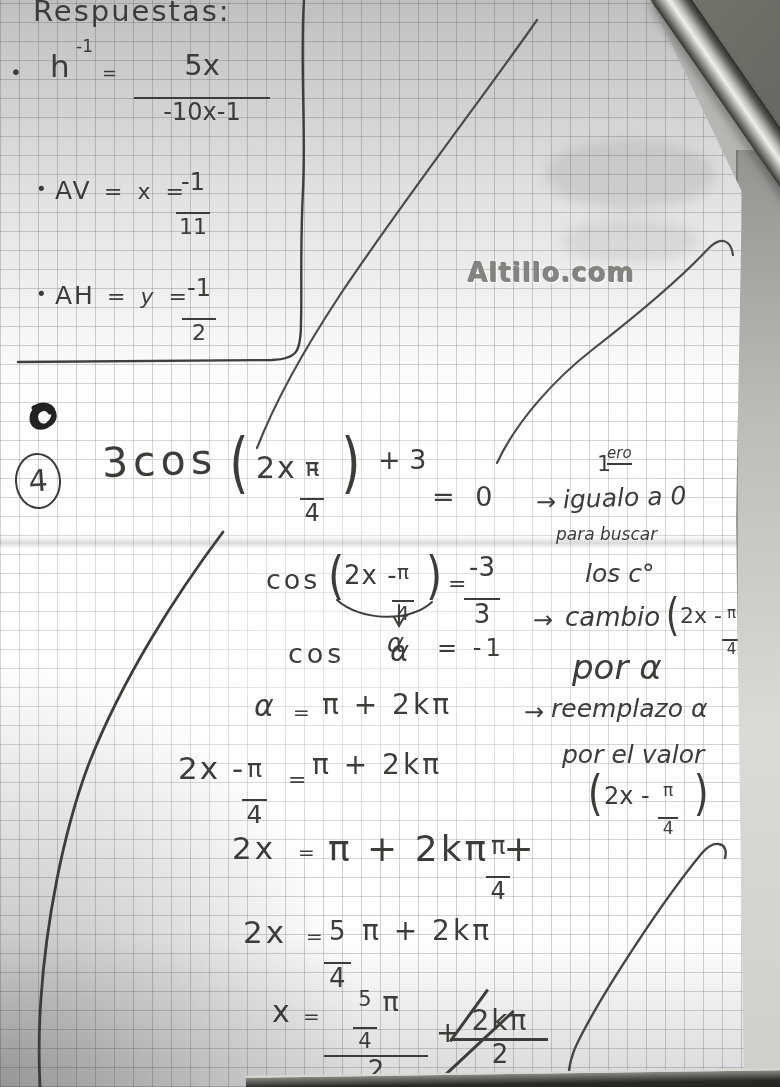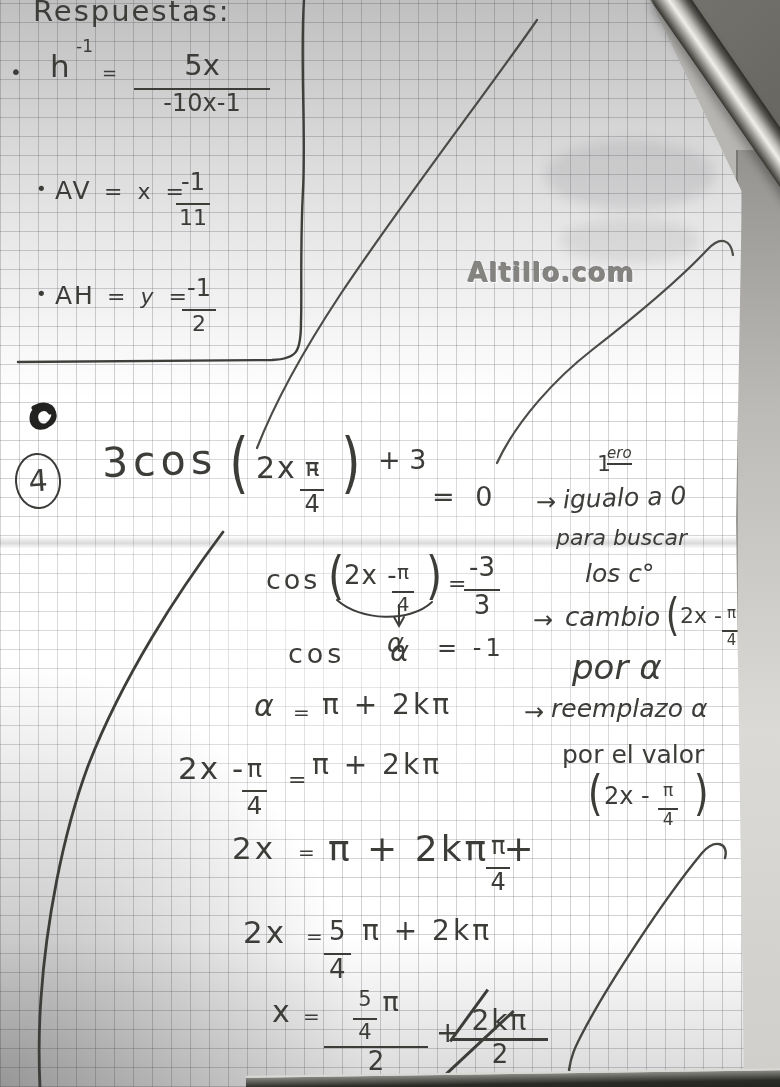--- a/index.html
+++ b/index.html
@@ -41,21 +41,21 @@
   
   .pen{position:absolute;left:642px;top:-18px;width:34px;height:270px;border-radius:17px;
     transform-origin:17px 0;transform:rotate(-34.6deg);
     background:linear-gradient(90deg,#35342f 0%,#7c7b76 16%,#f0efeb 44%,#bab9b4 62%,#55544f 85%,#2c2b27 100%);
     box-shadow:-5px 7px 10px rgba(0,0,0,0.30);}
 
   
   .hw{position:absolute;color:#3c3c39;line-height:1.05;white-space:nowrap;
     font-family:"DejaVu Sans",sans-serif;}
   .frac{display:inline-flex;flex-direction:column;align-items:center;}
-  .frac .fn{border-bottom:2px solid #3c3c39;padding:0 5px 8px;text-align:center;}
+  .frac .fn{border-bottom:2px solid #3c3c39;padding:0 5px 17px;text-align:center;}
   .frac .fd{padding-top:1px;text-align:center;}
   .bigfrac{display:flex;flex-direction:column;align-items:center;}
   .bigfrac .top{display:flex;align-items:flex-start;gap:6px;}
   .outbar{height:2.4px;background:#3c3c39;margin-top:3px;width:104px;}
   .circle-num{position:absolute;left:15px;top:453px;width:42px;height:52px;border:2.6px solid #3c3c39;
     border-radius:50%;display:flex;align-items:center;justify-content:center;transform:rotate(-4deg);}
   .cancel{position:absolute;height:2.6px;background:#3c3c39;transform-origin:0 50%;}
   .watermark{position:absolute;left:468px;top:258px;font-size:26px;font-weight:bold;letter-spacing:1px;
     color:#84837f;text-shadow:-1px -1px 0 rgba(45,45,45,0.55),1px 1px 1px rgba(255,255,255,0.95);}
   .suplabel{border-bottom:2px solid #3c3c39;padding-bottom:1px;}
@@ -132,21 +132,21 @@
     </span>
     <span class="hw" style="left:338px;top:428px;font-size:66px;transform:scaleX(0.75);">)</span>
     <span class="hw" style="left:378px;top:446px;font-size:27px;">+ 3</span>
     <span class="hw" style="left:432px;top:483px;font-size:27px;letter-spacing:6px;">= 0</span>
 
     <span class="hw" style="left:597px;top:452px;font-size:22px;">1</span>
     <span class="hw suplabel" style="left:607px;top:446px;font-size:15px;font-style:italic;">ero</span>
 
     <span class="hw" style="left:536px;top:490px;font-size:24px;">→</span>
     <span class="hw" style="left:563px;top:485px;font-size:25px;font-style:italic;transform:rotate(-2deg);">igualo a 0</span>
-    <span class="hw" style="left:556px;top:526px;font-size:22px;font-style:italic;text-align:center;">para buscar</span>
+    <span class="hw" style="left:556px;top:526px;font-size:17px;font-style:italic;text-align:center;">para buscar</span>
     <span class="hw" style="left:585px;top:561px;font-size:25px;font-style:italic;">los c°</span>
 
     <span class="hw" style="left:266px;top:566px;font-size:27px;letter-spacing:3px;">cos</span>
     <span class="hw" style="left:326px;top:548px;font-size:52px;transform:scaleX(0.8);">(</span>
     <span class="hw" style="left:344px;top:562px;font-size:26px;letter-spacing:1px;">2x -</span>
     <span class="hw frac" style="left:392px;top:562px;">
       <span class="fn" style="font-size:20px;">π</span>
       <span class="fd" style="font-size:20px;">4</span>
     </span>
     <span class="hw" style="left:424px;top:548px;font-size:52px;transform:scaleX(0.8);">)</span>
@@ -171,21 +171,21 @@
     <span class="hw" style="left:288px;top:640px;font-size:27px;letter-spacing:4px;">cos</span>
     <span class="hw" style="left:390px;top:636px;font-size:29px;font-style:italic;">α</span>
     <span class="hw" style="left:437px;top:636px;font-size:24px;letter-spacing:4px;">= -1</span>
 
     <span class="hw" style="left:254px;top:690px;font-size:30px;font-style:italic;">α</span>
     <span class="hw" style="left:293px;top:702px;font-size:20px;">=</span>
     <span class="hw" style="left:322px;top:690px;font-size:28px;letter-spacing:3px;">π + 2kπ</span>
 
     <span class="hw" style="left:524px;top:700px;font-size:24px;">→</span>
     <span class="hw" style="left:551px;top:696px;font-size:25px;font-style:italic;">reemplazo α</span>
-    <span class="hw" style="left:562px;top:742px;font-size:25px;">por el valor</span>
+    <span class="hw" style="left:562px;top:742px;font-size:25px;font-style:italic;">por el valor</span>
     <span class="hw" style="left:586px;top:768px;font-size:48px;transform:scaleX(0.8);">(</span>
     <span class="hw" style="left:604px;top:784px;font-size:24px;">2x -</span>
     <span class="hw frac" style="left:658px;top:782px;">
       <span class="fn" style="font-size:17px;">π</span>
       <span class="fd" style="font-size:17px;">4</span>
     </span>
     <span class="hw" style="left:692px;top:768px;font-size:48px;transform:scaleX(0.8);">)</span>
 
     <span class="hw" style="left:178px;top:752px;font-size:31px;letter-spacing:2px;">2x -</span>
     <span class="hw frac" style="left:242px;top:756px;">

